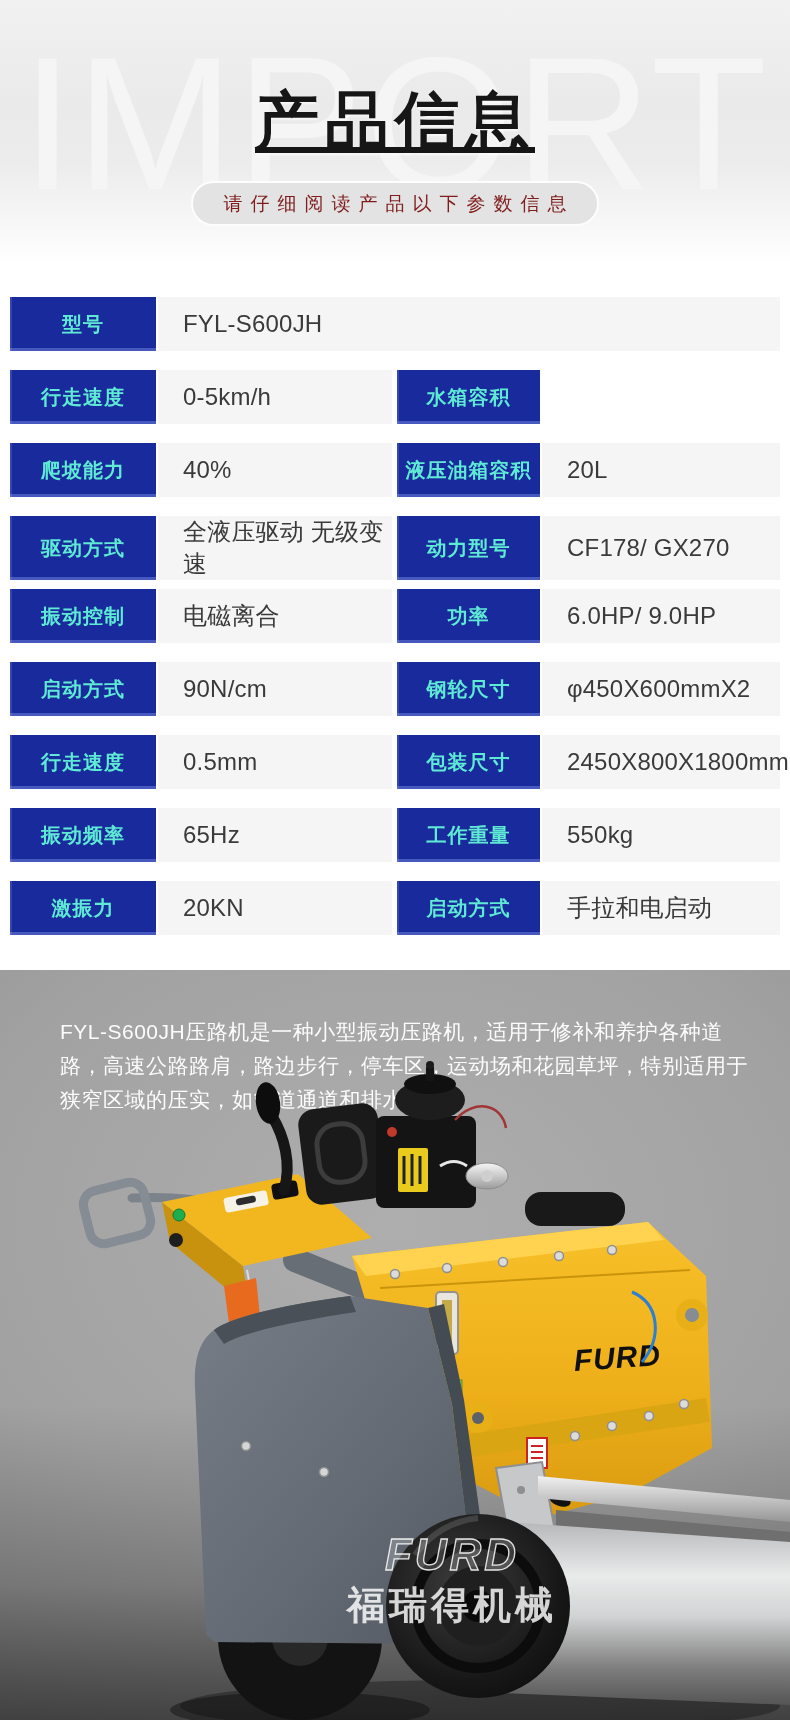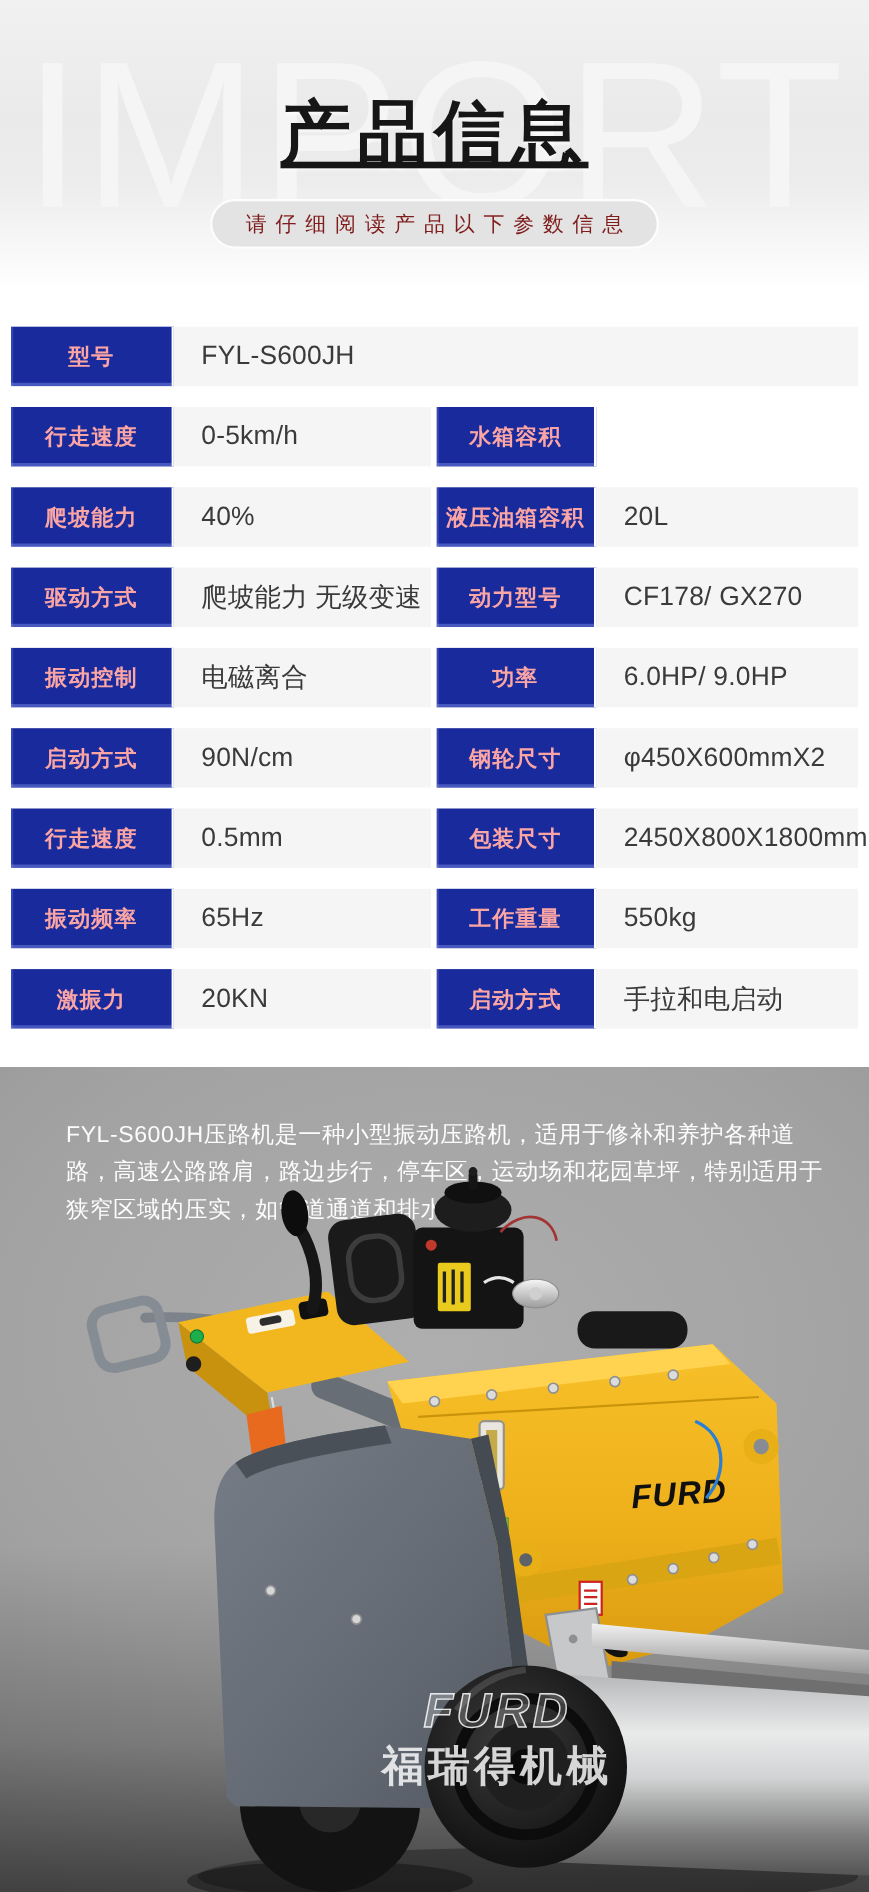--- a/index.html
+++ b/index.html
@@ -33,21 +33,21 @@
     text-indent:8px;
   }
   
   .table-section{ height:705px; background:#fff; padding:32px 10px 0 10px; }
   .spec-row{
     display:grid; grid-template-columns:148px 234px 5px 145px 238px;
     height:54px; margin-bottom:19px;
   }
   .spec-row.full{ grid-template-columns:148px 622px; }
   .spec-label{
-    background:#182a9c; color:#fca5a5; font-size:20px; font-weight:700;
+    background:#182a9c; color:#5eead4; font-size:20px; font-weight:700;
     display:flex; align-items:center; justify-content:center;
     border-right:2px solid #fff; letter-spacing:1px;
     box-shadow:inset 0 -3px 0 rgba(160,175,255,0.35), inset 2px 0 0 rgba(160,175,255,0.22);
   }
   .spec-value{
     background:#f5f5f5; color:#3a3a3a; font-size:24px;
     display:flex; align-items:center; padding-left:25px; letter-spacing:0.2px;
   }
   .col-gap{ background:#fff; }
   
@@ -90,21 +90,21 @@
   <div class="spec-row">
     <div class="spec-label">爬坡能力</div>
     <div class="spec-value">40%</div>
     <div class="col-gap"></div>
     <div class="spec-label">液压油箱容积</div>
     <div class="spec-value">20L</div>
   </div>
 
   <div class="spec-row">
     <div class="spec-label">驱动方式</div>
-    <div class="spec-value">爬坡能力 无级变速</div>
+    <div class="spec-value">全液压驱动 无级变速</div>
     <div class="col-gap"></div>
     <div class="spec-label">动力型号</div>
     <div class="spec-value">CF178/ GX270</div>
   </div>
 
   <div class="spec-row">
     <div class="spec-label">振动控制</div>
     <div class="spec-value">电磁离合</div>
     <div class="col-gap"></div>
     <div class="spec-label">功率</div>

